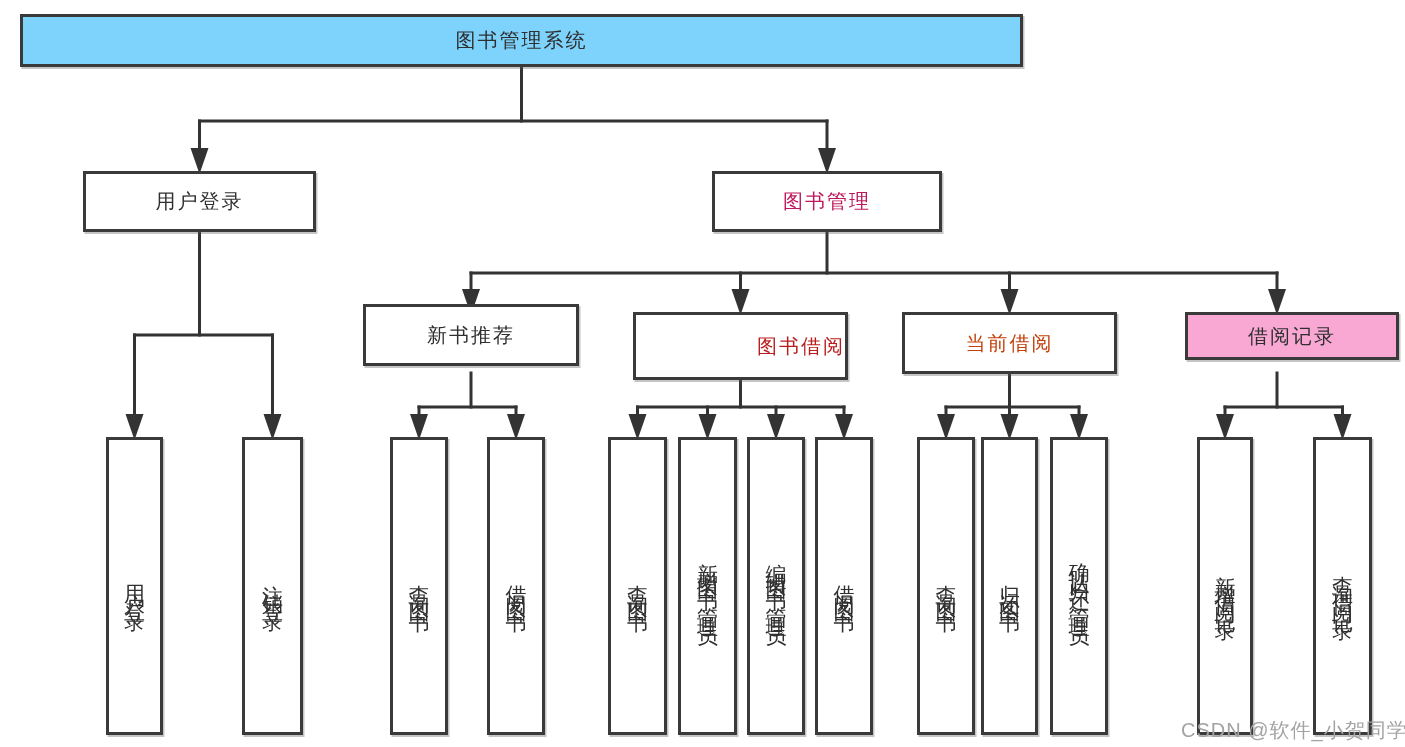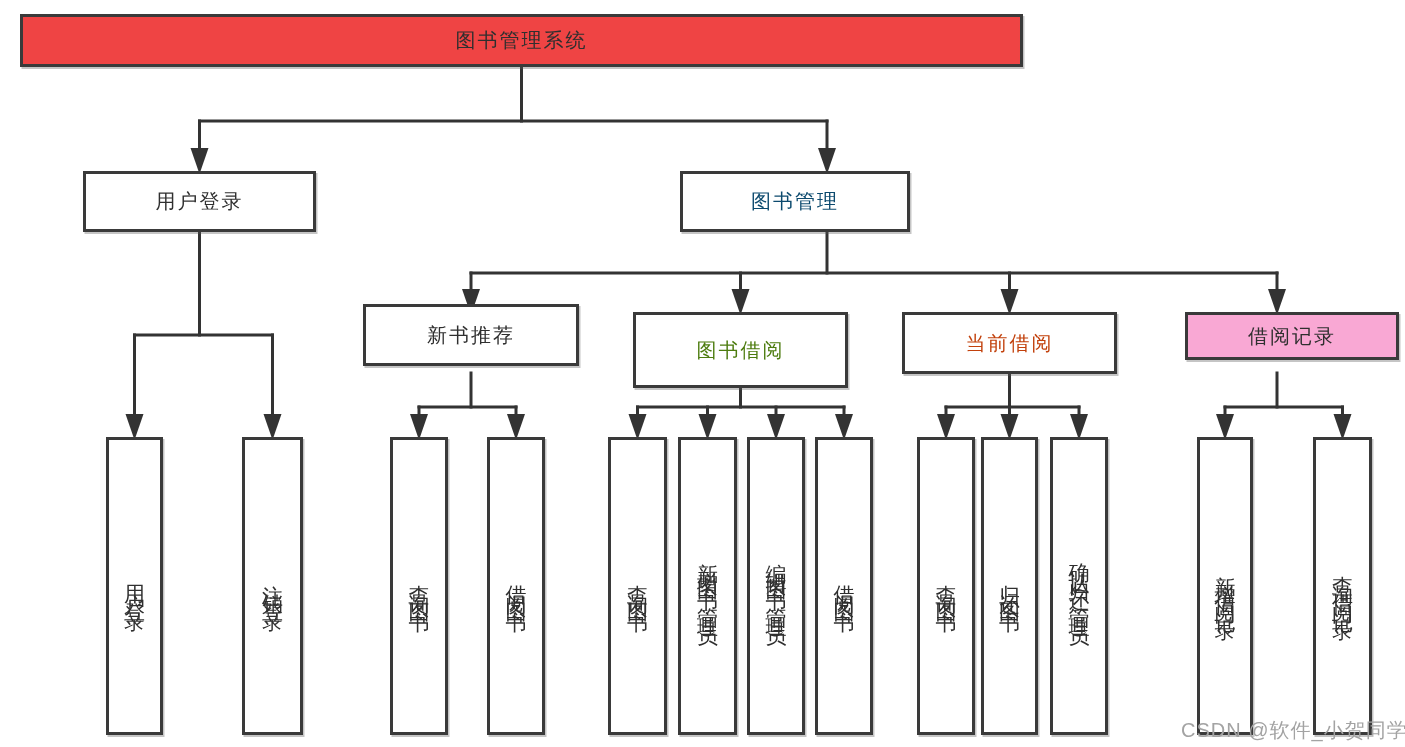--- a/index.html
+++ b/index.html
@@ -108,33 +108,33 @@
       <line x1="1079" y1="407" x2="1079" y2="420" stroke="#333333" stroke-width="3" stroke-linecap="square"></line>
       <polygon points="1070,414 1088,414 1079,440" fill="#333333"></polygon>
       <line x1="1277" y1="373" x2="1277" y2="407" stroke="#333333" stroke-width="3" stroke-linecap="square"></line>
       <line x1="1225" y1="407" x2="1342.5" y2="407" stroke="#333333" stroke-width="3" stroke-linecap="square"></line>
       <line x1="1225" y1="407" x2="1225" y2="420" stroke="#333333" stroke-width="3" stroke-linecap="square"></line>
       <polygon points="1216,414 1234,414 1225,440" fill="#333333"></polygon>
       <line x1="1342.5" y1="407" x2="1342.5" y2="420" stroke="#333333" stroke-width="3" stroke-linecap="square"></line>
       <polygon points="1333.5,414 1351.5,414 1342.5,440" fill="#333333"></polygon>
     </svg>
   <div id="nodes">
-      <div class="box h" style="left: 20px; top: 14px; width: 1003px; height: 53px; border-color: rgb(58, 58, 58); background: #ef4444; color: rgb(47, 47, 47); font-family: Liberation Mono, monospace;">
+      <div class="box h" style="left: 20px; top: 14px; width: 1003px; height: 53px; border-color: rgb(58, 58, 58); background: #7dd3fc; color: rgb(47, 47, 47); font-family: Liberation Mono, monospace;">
         <span class="lbl">图书管理系统</span>
       </div>
       <div class="box h" style="left: 83px; top: 171px; width: 233px; height: 61px; border-color: rgb(58, 58, 58); background: rgb(255, 255, 255); color: rgb(47, 47, 47);">
         <span class="lbl">用户登录</span>
       </div>
-      <div class="box h" style="left: 680px; top: 171px; width: 230px; height: 61px; border-color: rgb(58, 58, 58); background: rgb(255, 255, 255); color: #0c4a6e;">
+      <div class="box h" style="left: 712px; top: 171px; width: 230px; height: 61px; border-color: rgb(58, 58, 58); background: rgb(255, 255, 255); color: #be185d;">
         <span class="lbl">图书管理</span>
       </div>
       <div class="box h" style="left: 363px; top: 304px; width: 216px; height: 62px; border-color: rgb(58, 58, 58); background: rgb(255, 255, 255); color: rgb(47, 47, 47);">
         <span class="lbl">新书推荐</span>
       </div>
-      <div class="box h" style="left: 633px; top: 312px; width: 215px; height: 76px; border-color: rgb(58, 58, 58); background: rgb(255, 255, 255); color: #4d7c0f;">
+      <div class="box h" style="left: 633px; top: 312px; width: 215px; height: 68px; border-color: rgb(58, 58, 58); background: rgb(255, 255, 255); color: #b91c1c; justify-content: flex-end;">
         <span class="lbl">图书借阅</span>
       </div>
       <div class="box h" style="left: 902px; top: 312px; width: 215px; height: 62px; border-color: rgb(58, 58, 58); background: rgb(255, 255, 255); color: #c2410c;">
         <span class="lbl">当前借阅</span>
       </div>
       <div class="box h" style="left: 1185px; top: 312px; width: 214px; height: 48px; border-color: rgb(58, 58, 58); background: #f9a8d4; color: rgb(47, 47, 47);">
         <span class="lbl">借阅记录</span>
       </div>
       <div class="box v" style="left: 106px; top: 437px; width: 57px; height: 298px; border-color: rgb(58, 58, 58); background: rgb(255, 255, 255); color: rgb(47, 47, 47);">
         <span class="lbl">用户登录</span>

